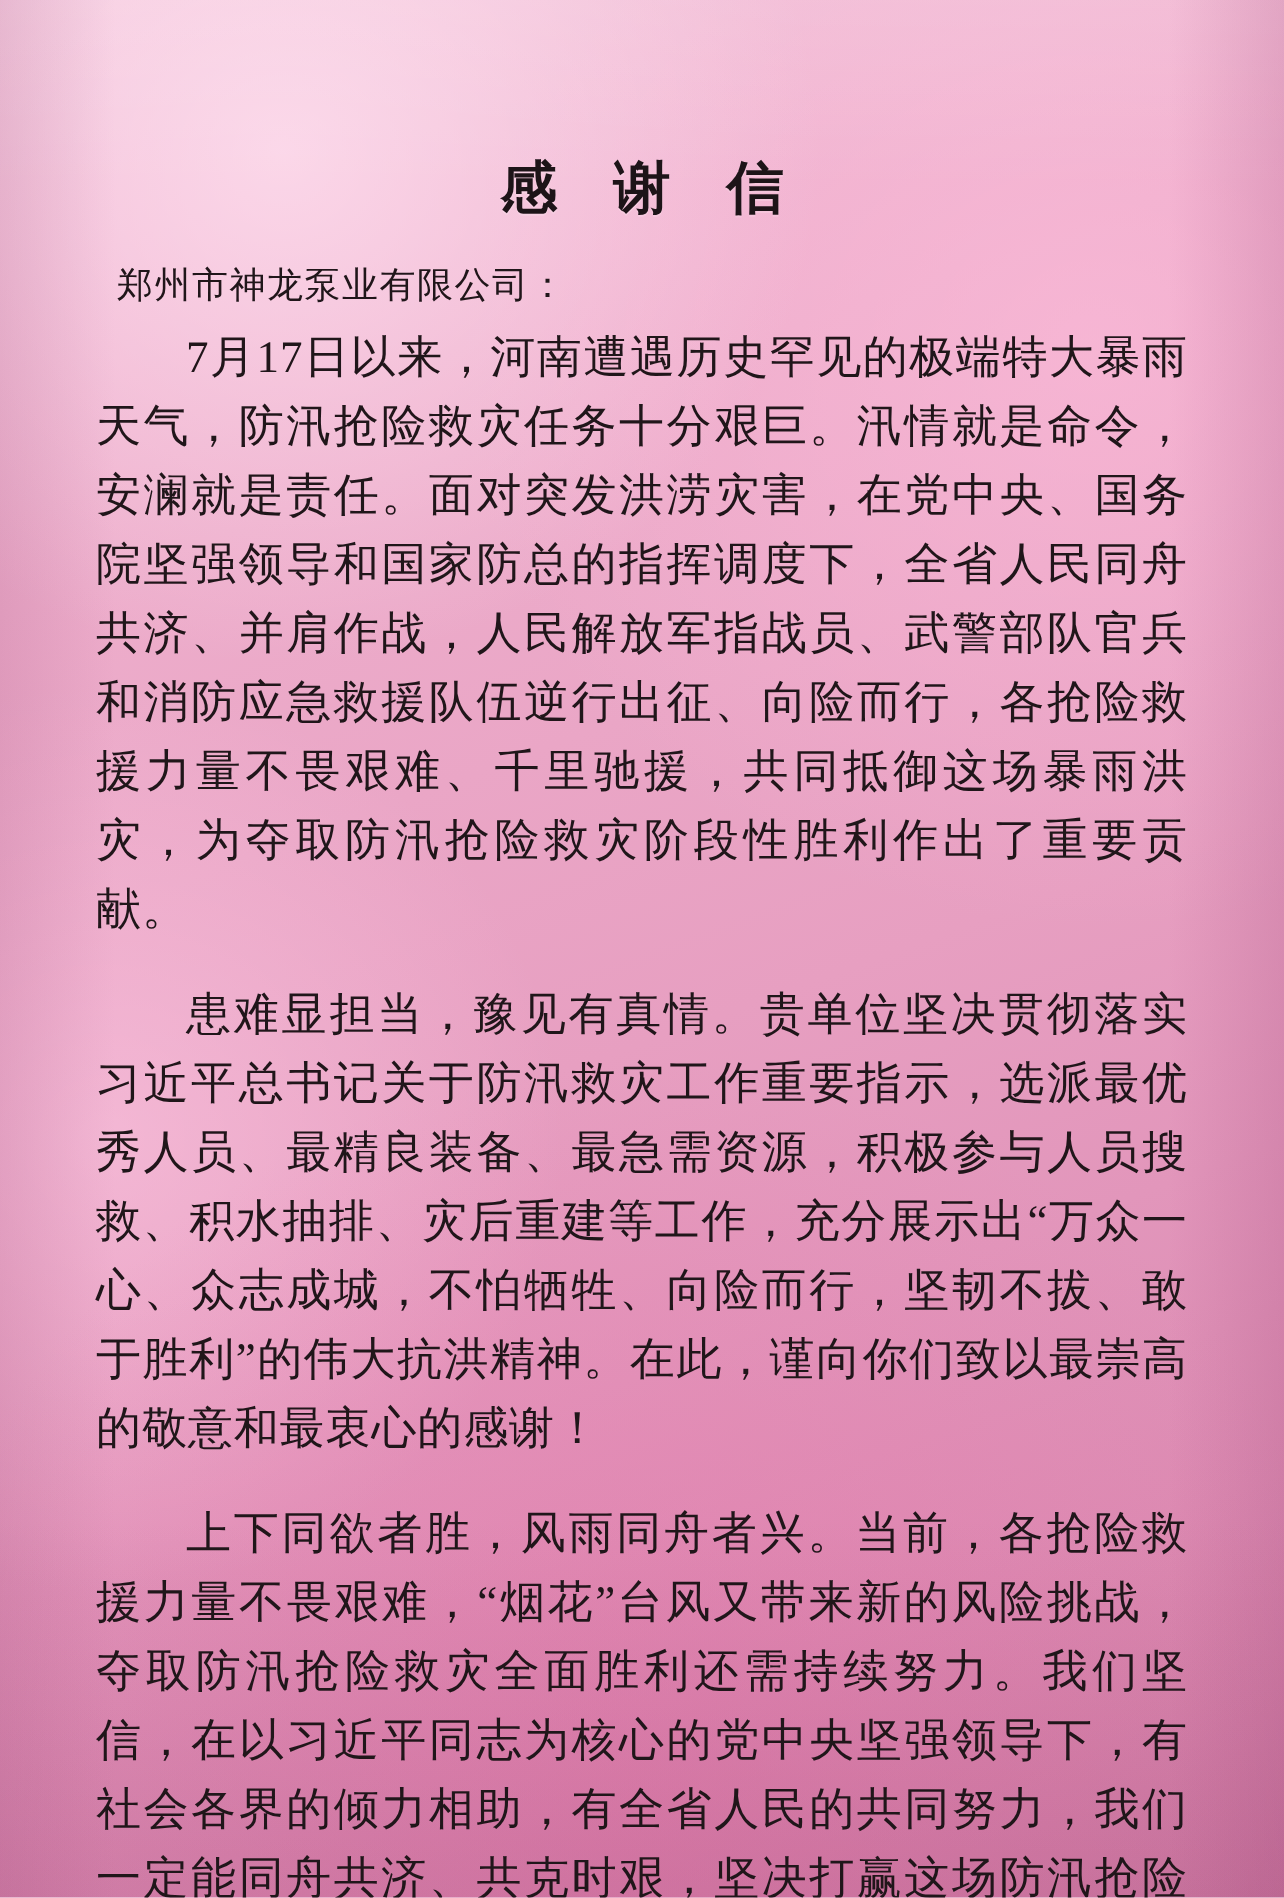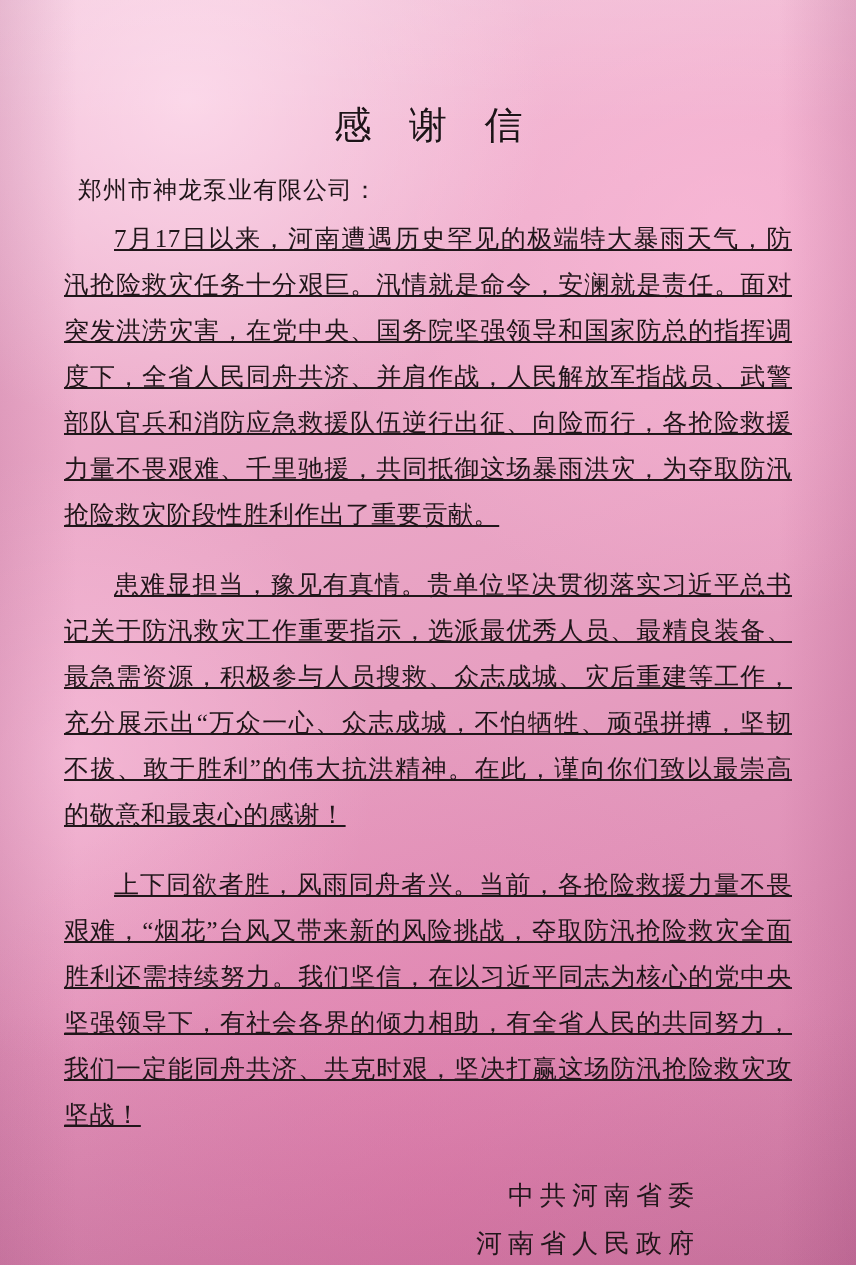--- a/index.html
+++ b/index.html
@@ -50,45 +50,44 @@
 
   .content {
     position: relative;
     z-index: 2;
     padding: 0 64px;
   }
 
   .doc-title {
     text-align: center;
     font-size: 38px;
-    font-weight: normal;
+    font-weight: bold;
     letter-spacing: 14px;
     color: #1d1418;
     margin: 0;
     padding-top: 100px;
     padding-left: 14px;
     text-shadow: 0 1px 0 rgba(255,255,255,0.18);
   }
 
   .salutation {
     font-size: 24px;
     color: #20161a;
     margin: 23px 0 0 14px;
     letter-spacing: 1px;
   }
 
   .para {
-    font-size: 25px;
+    font-size: 30px;
     line-height: 46px;
     color: #20161a;
     margin: 10px 0 0 0;
     text-indent: 2em;
     text-align: justify;
     letter-spacing: 0.6px;
-    text-decoration: underline;
   }
 
   .para.spaced {
     margin-top: 24px;
   }
 
   .signature-block {
     margin-top: 34px;
     text-align: right;
     padding-right: 92px;
@@ -106,21 +105,21 @@
 
 <div id="letter-page">
   <div class="content">
 
     <h1 class="doc-title">感 谢 信</h1>
 
     <div class="salutation">郑州市神龙泵业有限公司：</div>
 
     <p class="para">7月17日以来，河南遭遇历史罕见的极端特大暴雨天气，防汛抢险救灾任务十分艰巨。汛情就是命令，安澜就是责任。面对突发洪涝灾害，在党中央、国务院坚强领导和国家防总的指挥调度下，全省人民同舟共济、并肩作战，人民解放军指战员、武警部队官兵和消防应急救援队伍逆行出征、向险而行，各抢险救援力量不畏艰难、千里驰援，共同抵御这场暴雨洪灾，为夺取防汛抢险救灾阶段性胜利作出了重要贡献。</p>
 
-    <p class="para spaced">患难显担当，豫见有真情。贵单位坚决贯彻落实习近平总书记关于防汛救灾工作重要指示，选派最优秀人员、最精良装备、最急需资源，积极参与人员搜救、众志成城、灾后重建等工作，充分展示出“万众一心、众志成城，不怕牺牲、顽强拼搏，坚韧不拔、敢于胜利”的伟大抗洪精神。在此，谨向你们致以最崇高的敬意和最衷心的感谢！</p>
+    <p class="para spaced">患难显担当，豫见有真情。贵单位坚决贯彻落实习近平总书记关于防汛救灾工作重要指示，选派最优秀人员、最精良装备、最急需资源，积极参与人员搜救、积水抽排、灾后重建等工作，充分展示出“万众一心、众志成城，不怕牺牲、向险而行，坚韧不拔、敢于胜利”的伟大抗洪精神。在此，谨向你们致以最崇高的敬意和最衷心的感谢！</p>
 
     <p class="para spaced">上下同欲者胜，风雨同舟者兴。当前，各抢险救援力量不畏艰难，“烟花”台风又带来新的风险挑战，夺取防汛抢险救灾全面胜利还需持续努力。我们坚信，在以习近平同志为核心的党中央坚强领导下，有社会各界的倾力相助，有全省人民的共同努力，我们一定能同舟共济、共克时艰，坚决打赢这场防汛抢险救灾攻坚战！</p>
 
     <div class="signature-block">
       <div class="sign-line">中共河南省委</div>
       <div class="sign-line">河南省人民政府</div>
 
     </div>
 
   </div>

